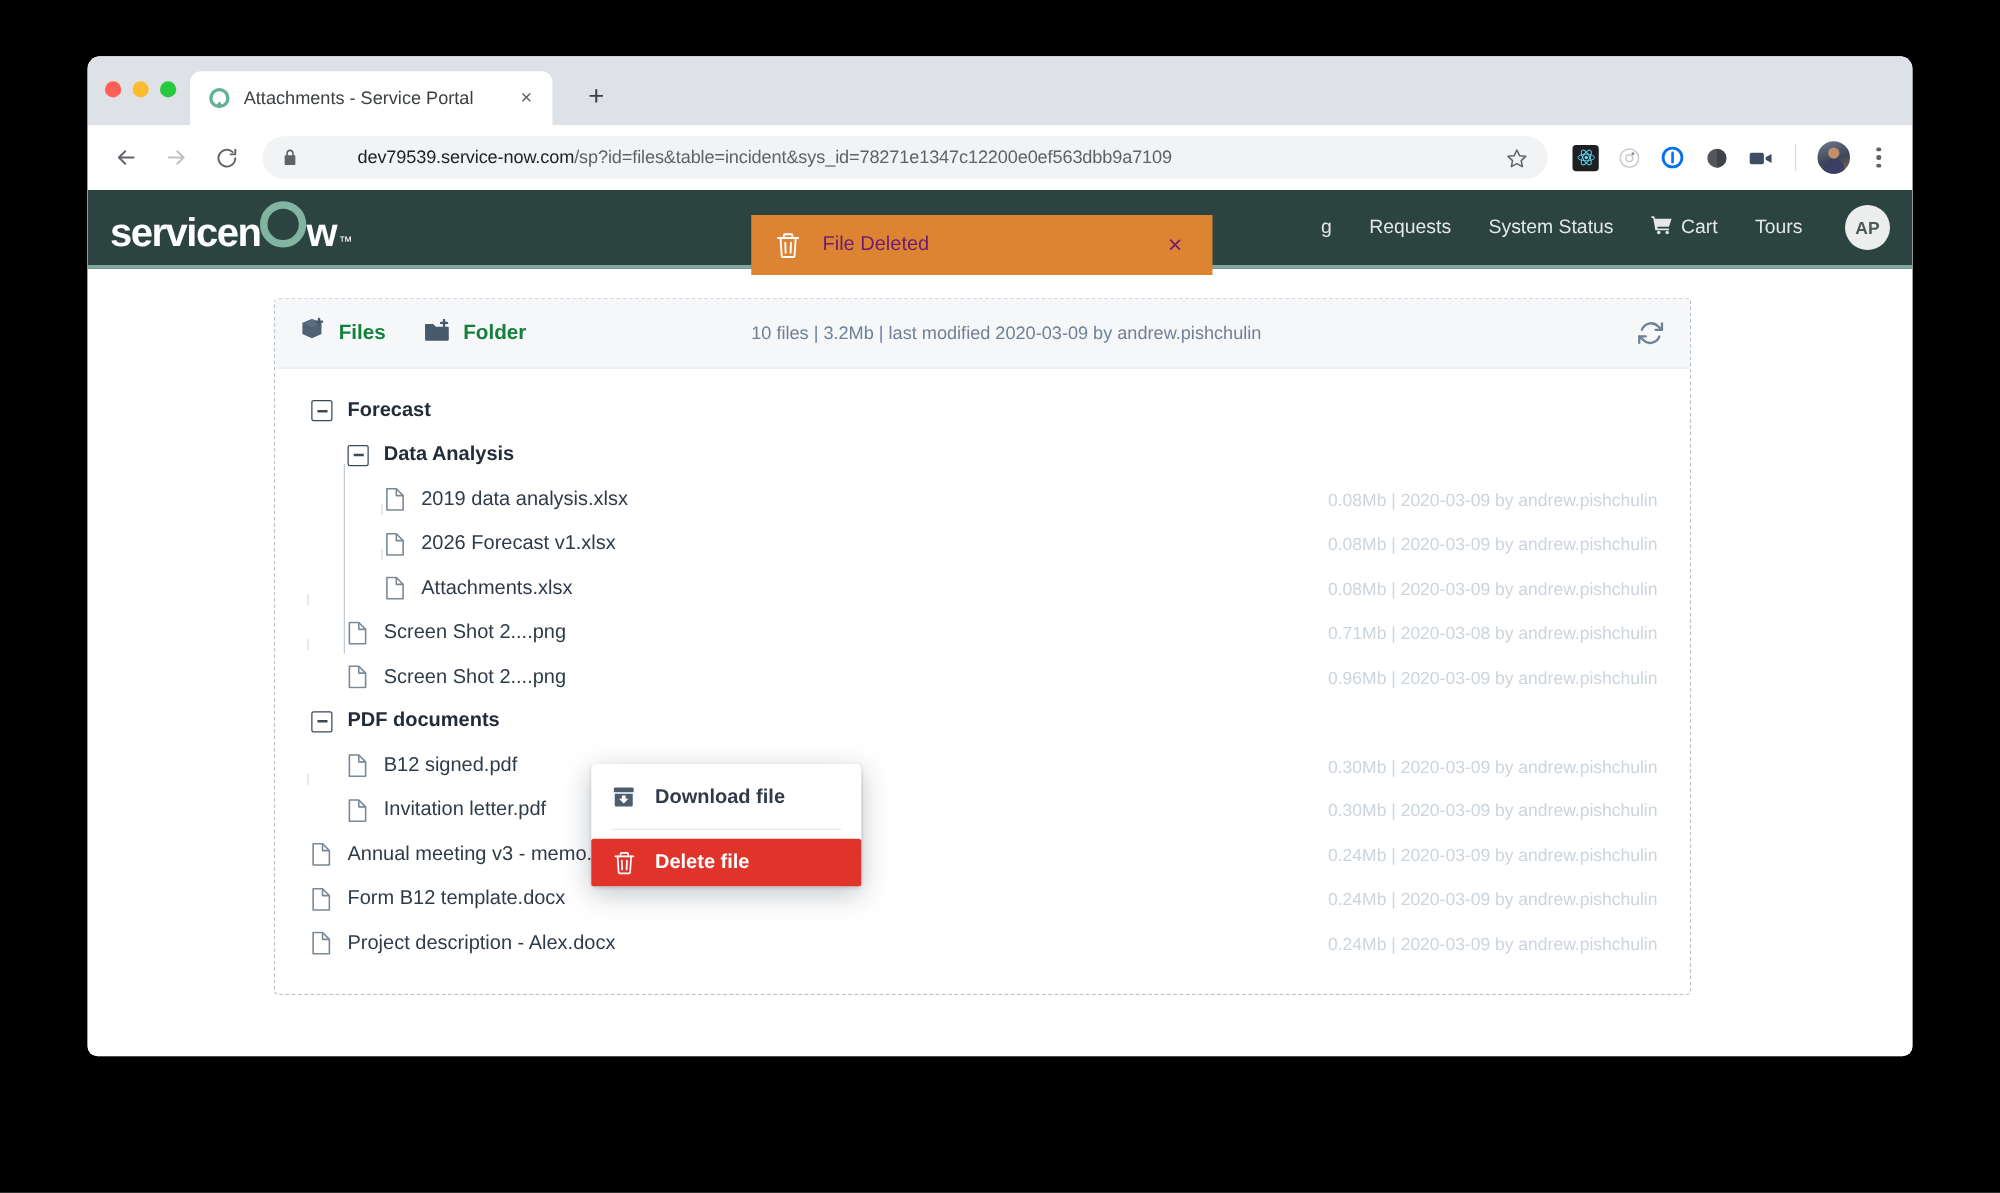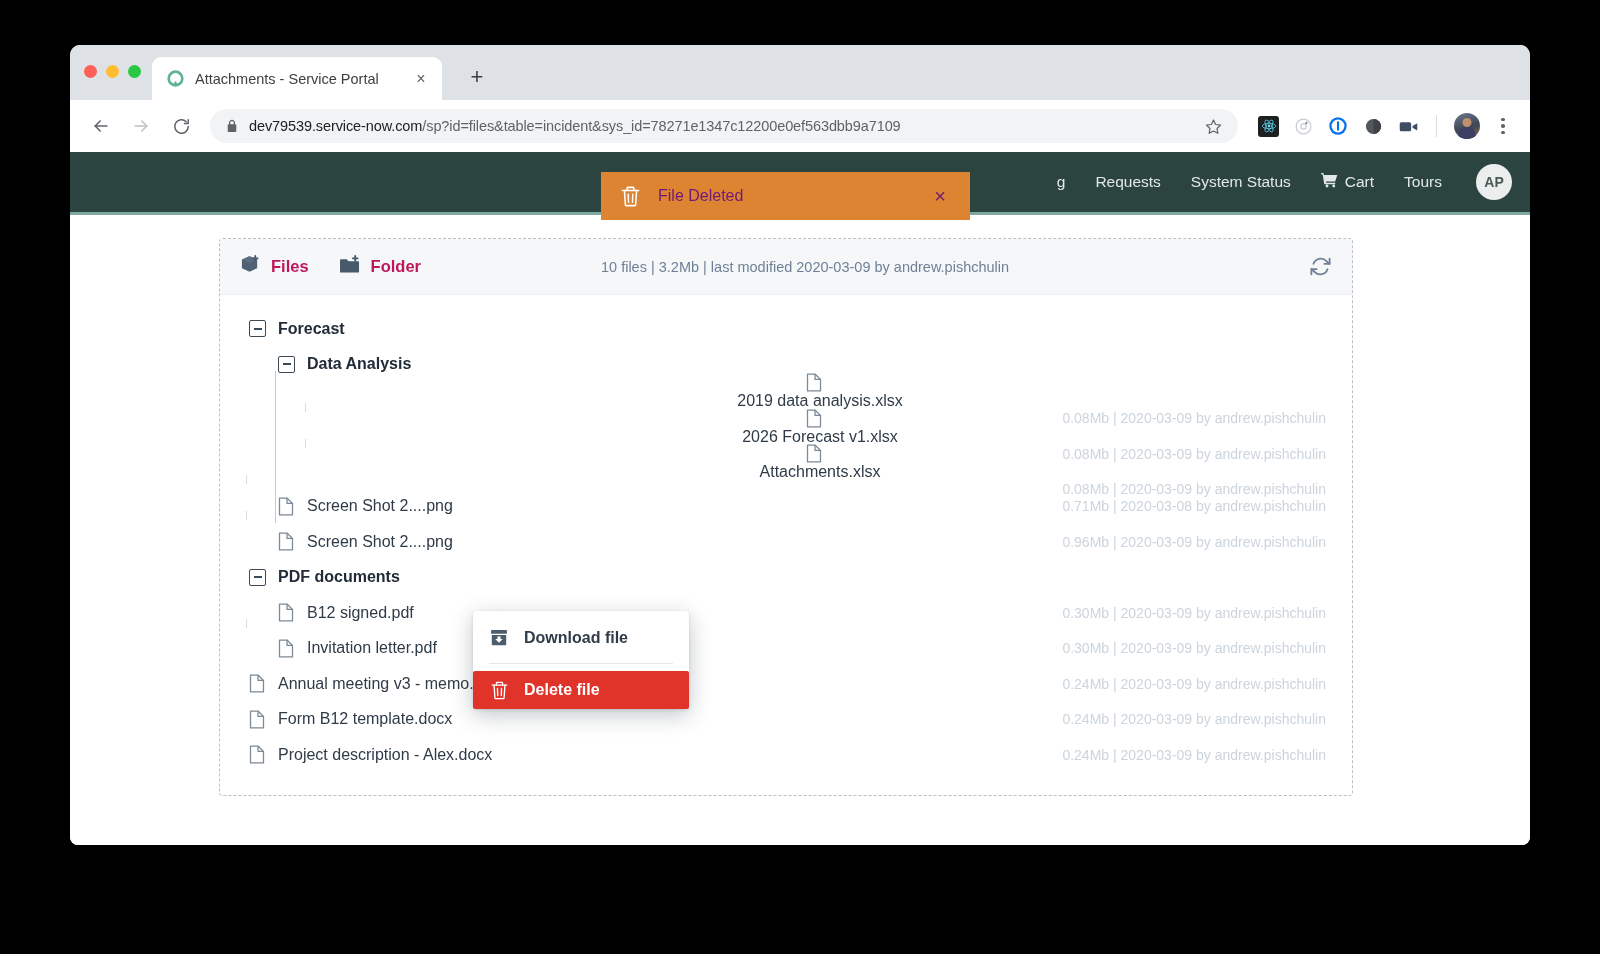--- a/index.html
+++ b/index.html
@@ -118,20 +118,21 @@
     flex: 1;
     height: 34px;
     background: #f1f3f4;
     border-radius: 17px;
     display: flex;
     align-items: center;
     padding: 0 12px 0 16px;
     margin: 0 8px 0 6px;
     box-sizing: border-box;
     min-width: 0;
+    gap: 37px;
   }
   .lock-icon { margin-right: 11px; flex: none; color: #5f6368; display:flex; }
   .url-text {
     font-size: 14.5px;
     color: #202124;
     white-space: nowrap;
     overflow: hidden;
     text-overflow: ellipsis;
     flex: 1;
     letter-spacing: -0.1px;
@@ -284,21 +285,21 @@
     display: flex;
     align-items: center;
     padding: 0 20px;
     box-sizing: border-box;
     border-bottom: 1px solid #eceff2;
   }
   .ftool-btn {
     display: flex;
     align-items: center;
     gap: 10px;
-    color: #be185d;
+    color: #15803d;
     font-size: 16.5px;
     font-weight: 600;
     margin-right: 30px;
   }
   .ftool-status {
     margin: 0 auto;
     color: #6f8196;
     font-size: 14.5px;
     white-space: nowrap;
   }
@@ -347,21 +348,21 @@
   }
   .toggle::after {
     content: "";
     width: 8px; height: 1.6px;
     background: #3c4957;
   }
   .ficon { flex: none; margin-right: 13px; display: flex; }
 
   .ind-0 { padding-left: 9px; }
   .ind-1 { padding-left: 38px; }
-  .ind-2 { padding-left: 68px; flex-direction: column; }
+  .ind-2 { padding-left: 68px; }
 
   .vline {
     position: absolute;
     width: 1px;
     background: #c3cbd3;
   }
   .stub {
     position: absolute;
     width: 1px;
     background: #d8dee4;
@@ -511,20 +512,26 @@
       <div class="menu-dots">
         <span></span>
           <span></span>
           <span></span>
       </div>
     </div>
 
     <div class="page">
 
       <div class="sn-header">
+        <div class="sn-logo">
+          <span>servicen</span>
+            <span class="ring"></span>
+            <span>w</span>
+            <span class="tm">™</span>
+        </div>
 
         <div class="sn-nav">
           <div class="sn-nav-item">
             <span>g</span>
           </div>
           <div class="sn-nav-item">
             <span>Requests</span>
           </div>
           <div class="sn-nav-item">
             <span>System Status</span>

